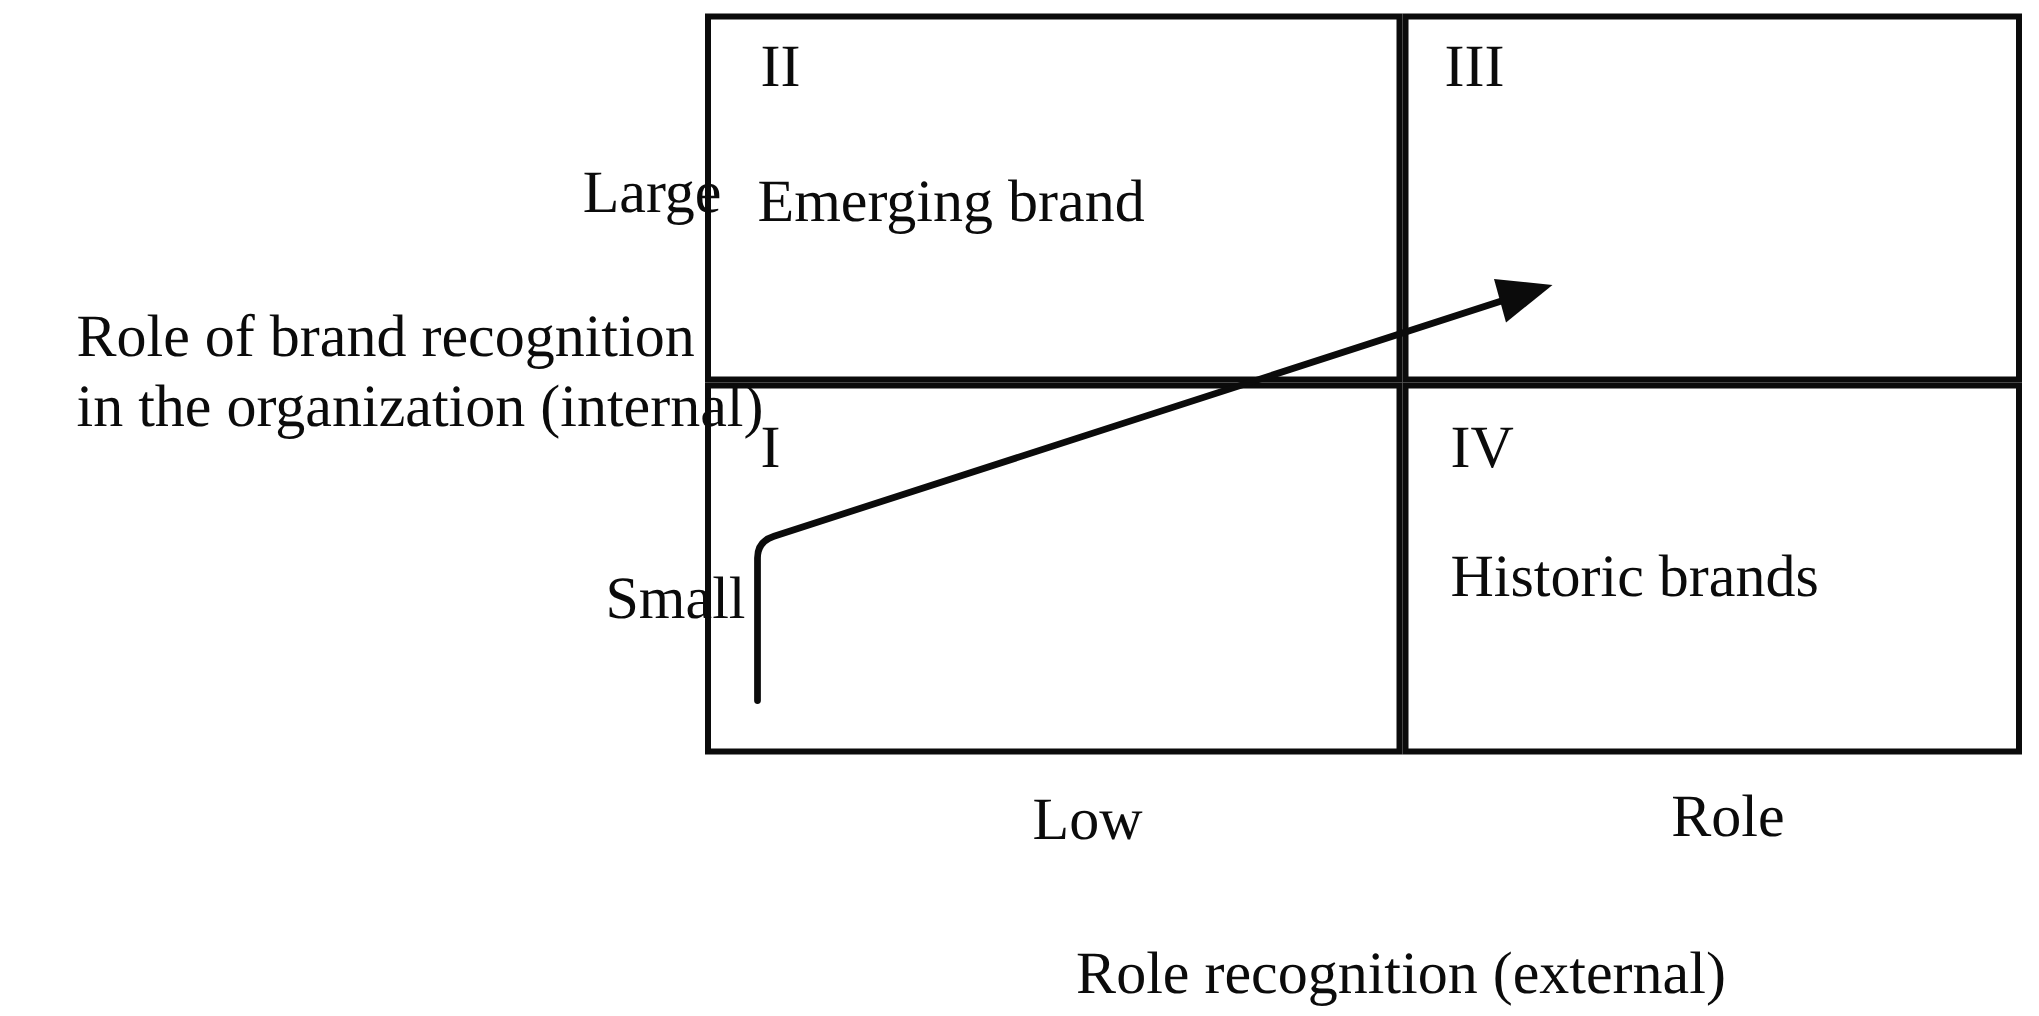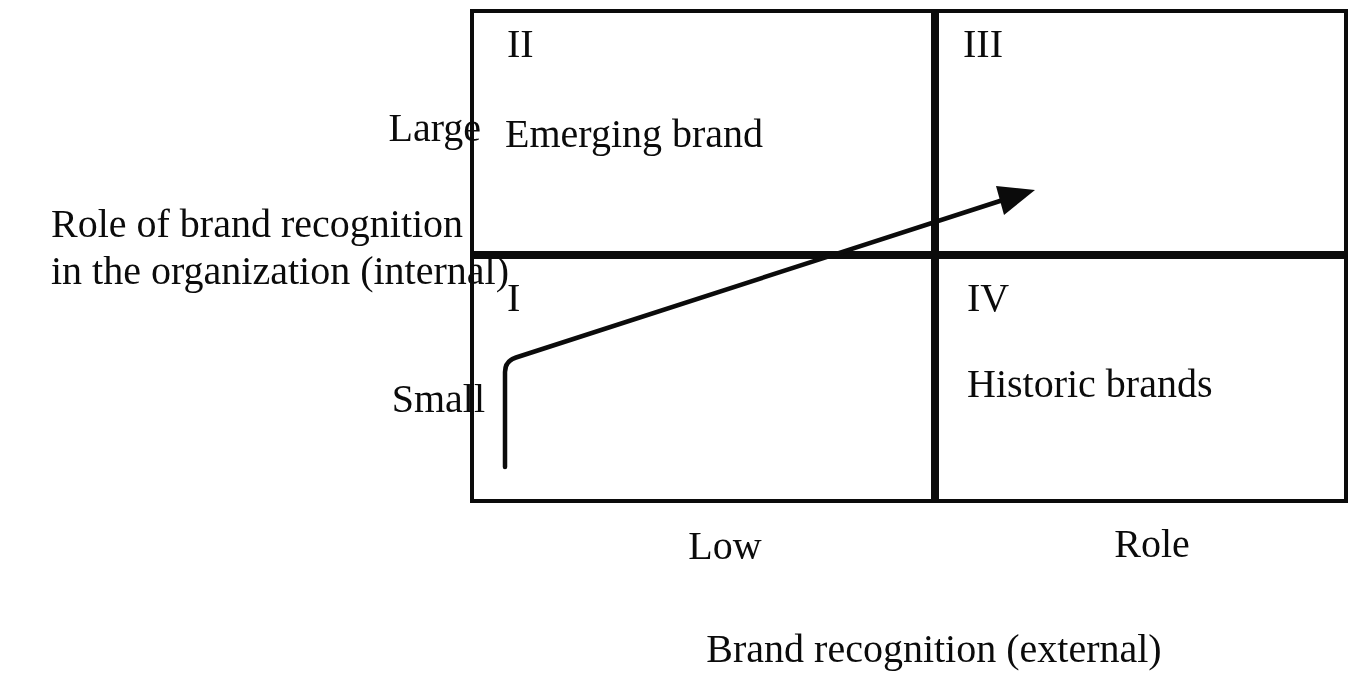--- a/index.html
+++ b/index.html
@@ -48,21 +48,21 @@
   .cell-II  .numeral { left: 33px; top: 11px; }
   .cell-II  .qlabel  { left: 31px; top: 101px; }
   .cell-III .numeral { left: 24px; top: 11px; }
   .cell-III .qlabel  { left: 43px; top: 105px; }
   .cell-I   .numeral { left: 33px; top: 19px; }
   .cell-I   .qlabel  { left: 63px; top: 103px; white-space: pre-line; line-height: 47px; }
   .cell-IV  .numeral { left: 28px; top: 19px; }
   .cell-IV  .qlabel  { left: 28px; top: 105px; }
 
   .y-high-label  { top: 108px; left: 0; width: 437px; text-align: right; }
-  .y-low-label   { top: 379px; left: 4px; width: 437px; text-align: right; }
+  .y-low-label   { top: 379px; left: 16px; width: 437px; text-align: right; }
   .y-axis-title  { top: 200px; left: 7px; }
   .x-low-label   { top: 526px; left: 581px;  width: 200px; text-align: center; }
   .x-high-label  { top: 524px; left: 1008px; width: 200px; text-align: center; }
   .x-axis-title  { top: 629px; left: 640px;  width: 500px; text-align: center; }
 
   .overlay {
     position: absolute;
     left: 0;
     top: 0;
     pointer-events: none;
@@ -91,20 +91,20 @@
     <div class="qlabel">Historic brands</div>
   </div>
 
   <div class="txt y-high-label">Large</div>
   <div class="txt y-low-label">Small</div>
   <div class="txt multiline y-axis-title">Role of brand recognition
 in the organization (internal)</div>
 
   <div class="txt x-low-label">Low</div>
   <div class="txt x-high-label">Role</div>
-  <div class="txt x-axis-title">Brand recognition (external)</div>
+  <div class="txt x-axis-title">Role recognition (external)</div>
 
   <svg class="overlay" width="1359" height="677" viewBox="0 0 1359 677">
     <path d="M 505 467 L 505 372 Q 505 361 516 357.5 L 1003 200" fill="none" stroke="#0b0b0b" stroke-width="4.5" stroke-linecap="round" stroke-linejoin="round"></path>
     <polygon points="1035,190 1004,215 996,186" fill="#0b0b0b"></polygon>
   </svg>
 
 </div>
 
 </body></html>

